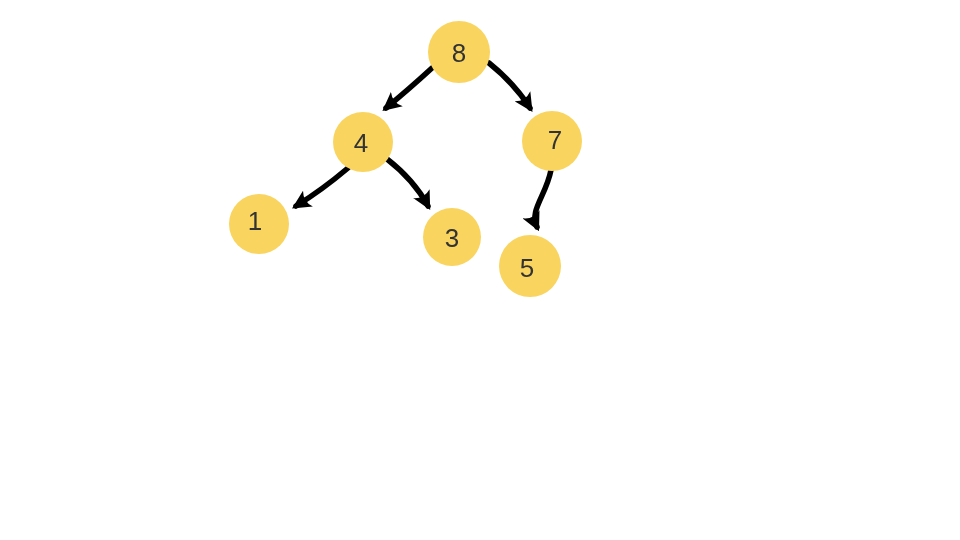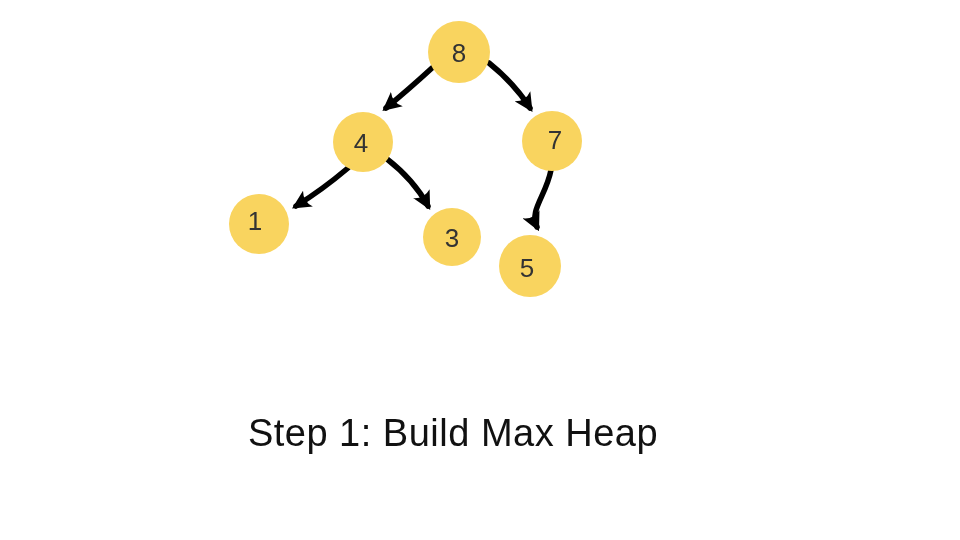--- a/index.html
+++ b/index.html
@@ -69,15 +69,14 @@
     <g class="node-label" text-anchor="middle">
       <text x="459" y="53" dominant-baseline="central" fill="#333333">8</text>
       <text x="361" y="143" dominant-baseline="central" fill="#333333">4</text>
       <text x="555" y="140" dominant-baseline="central" fill="#333333">7</text>
       <text x="255" y="221" dominant-baseline="central" fill="#333333">1</text>
       <text x="452" y="238" dominant-baseline="central" fill="#333333">3</text>
       <text x="527" y="268" dominant-baseline="central" fill="#333333">5</text>
     </g>
   </svg>
 
-  <div class="caption">Step 1: Build Max Heap</div>
 
 </div>
 
 </body></html>

